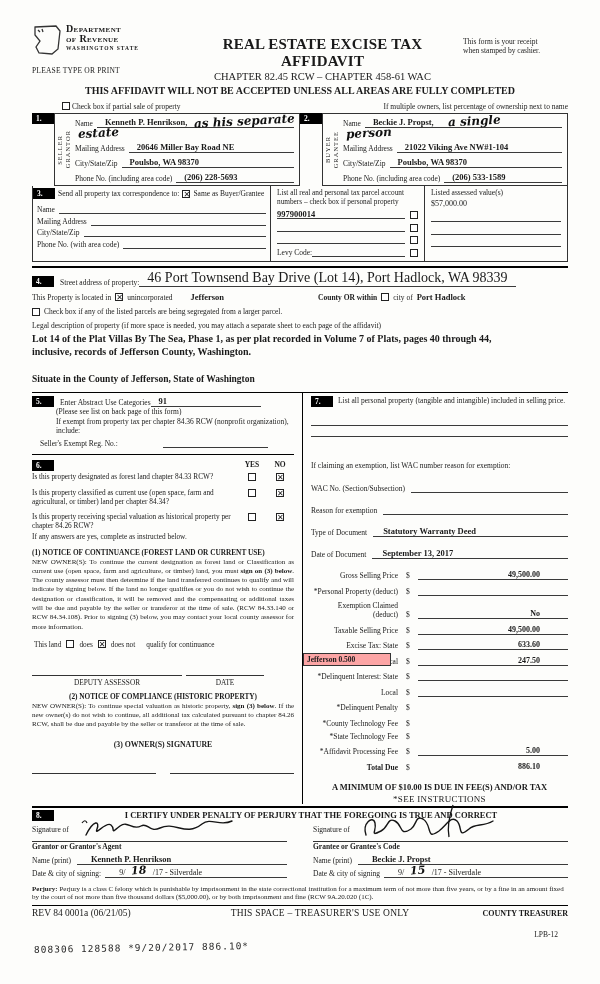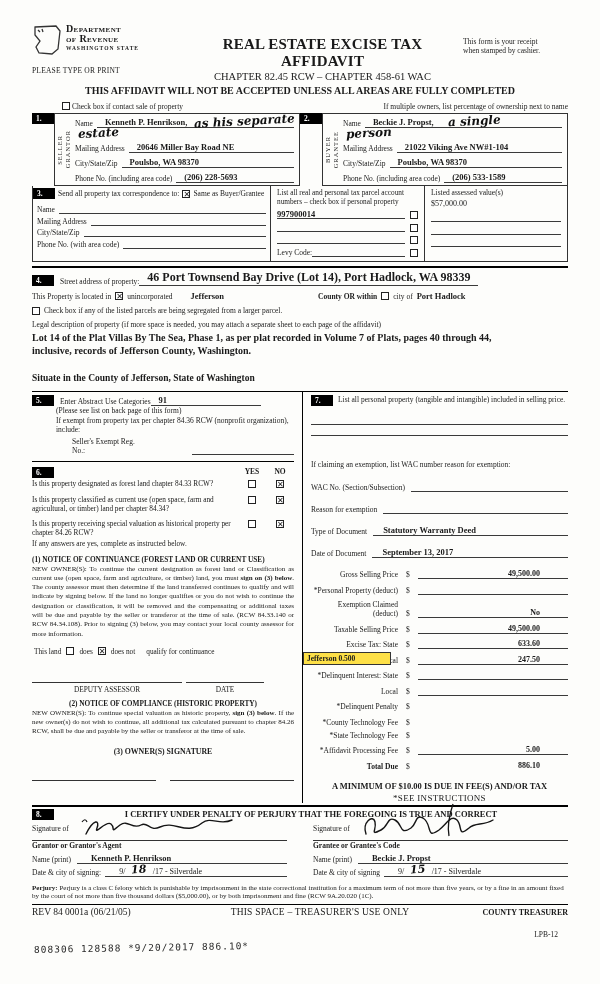--- a/index.html
+++ b/index.html
@@ -64,36 +64,36 @@
   .s3 .hrow { font-size:7.5px; display:flex; gap:3px; align-items:center; }
   .s3 .frow { margin-bottom:2.5px; }
   .pr { display:flex; align-items:flex-end; margin-bottom:2.5px; }
   .pr .ul { flex:1; font-size:8.5px; font-weight:bold; height:10px; }
   .pr .cb { margin-left:5px; }
   .av { font-size:8px; margin:2px 0 4px 0; }
   .avline { height:10px; margin-bottom:2.5px; }
   
   .s4row { display:flex; align-items:flex-end; font-size:7.5px; margin-top:2px; }
   .s4row .secno { margin-right:6px; }
-  .s4row .ul { font-size:12px; font-weight:bold; padding:0 8px; }
+  .s4row .ul { font-size:14px; font-weight:normal; padding:0 8px; }
   .locrow { display:flex; align-items:center; gap:4px; font-size:7.5px; margin-top:5px; }
   .locrow .bold9 { font-size:8.5px; font-weight:bold; }
   .segrow { display:flex; align-items:center; gap:4px; font-size:7.5px; margin-top:5px; }
   .legal-lab { font-size:7.5px; margin-top:5px; }
   .legal { font-size:10px; font-weight:bold; line-height:13px; margin-top:2px; }
   .situate { font-size:9.5px; font-weight:bold; margin-top:16px; margin-bottom:8px; }
   
   .cols { display:flex; border-top:1.2px solid #000; }
   .col-l { width:270px; flex:none; padding:3px 8px 0 0; }
   .col-r { flex:1; border-left:1px solid #000; padding:3px 0 0 8px; }
   .s5 { border-bottom:1px solid #000; padding-bottom:6px; min-height:57px; }
   .s5row { display:flex; align-items:flex-end; font-size:7.5px; }
   .s5row .ul { width:110px; font-size:8.5px; font-weight:bold; padding-left:8px; }
   .s5note { font-size:7.5px; margin-left:24px; line-height:9.5px; }
-  .s5reg { display:flex; align-items:flex-end; font-size:7.5px; margin-left:40px; margin-top:2px;gap:40px; }
+  .s5reg { display:flex; align-items:flex-end; font-size:7.5px; margin-left:8px; margin-top:2px;gap:40px; }
   .s5reg .ul { width:105px; height:10px; }
   
   .s7head { display:flex; gap:5px; font-size:7.5px; line-height:9.5px; }
   .s7line { height:11px; }
   
   .yn { display:flex; font-size:7.5px; font-weight:bold; margin:2px 0 1px 0; }
   .yn .sp { flex:1; }
   .yn .h { width:28px; text-align:center; flex:none; }
   .q { display:flex; align-items:flex-start; font-size:7.3px; line-height:9px; margin-bottom:6px; }
   .q .txt { flex:1; padding-right:4px; }
@@ -114,21 +114,21 @@
   .exrow { display:flex; align-items:flex-end; font-size:7.5px; margin-bottom:11px; }
   .exrow .lab { flex:none; margin-right:6px; }
   .exrow .ul { flex:1; font-size:8.5px; font-weight:bold; padding-left:10px; height:11px; white-space:nowrap; }
   .taxrow { display:flex; align-items:flex-end; font-size:7.5px; margin-bottom:5.5px; position:relative; }
   .taxrow .lab { flex:1; text-align:right; padding-right:8px; }
   .taxrow .dol { width:12px; flex:none; }
   .taxrow .line { width:150px; flex:none; font-size:8px; font-weight:bold; text-align:right; padding-right:28px; height:10px; }
   .taxrow .line.ul { border-bottom:1px solid #3a3a3a; }
   .jeffbox {
     position:absolute; left:-8px; top:-3px; width:88px; border:1px solid #333;
-    font-size:7.5px; font-weight:bold; padding:1px 3px; background:#fde047;
+    font-size:7.5px; font-weight:bold; padding:1px 3px; background:#fca5a5;
   }
   .minnote { text-align:center; font-size:8.5px; font-weight:bold; margin-top:10px; }
   .seeinstr { text-align:center; font-size:9px; margin-top:2px; letter-spacing:.3px; }
   
   .s8head { display:flex; align-items:center; margin-top:2px; }
   .s8head .cert { flex:1; text-align:center; font-size:8.5px; font-weight:bold; }
   .sigcols { display:flex; gap:26px; margin-top:4px; }
   .sigcol { flex:1; position:relative; }
   .sigrow { font-size:7.5px; height:16px; position:relative; }
   .sigsvg { position:absolute; left:48px; top:-14px; }
@@ -176,21 +176,21 @@
     <div class="hdr-right">
       <div>This form is your receipt</div>
       <div>when stamped by cashier.</div>
     </div>
   </div>
   <div class="warning">THIS AFFIDAVIT WILL NOT BE ACCEPTED UNLESS ALL AREAS ARE FULLY COMPLETED</div>
 
   <div class="toprow">
     <div class="left">
       <span class="cb"></span>
-      <span>Check box if contact sale of property</span>
+      <span>Check box if partial sale of property</span>
     </div>
     <div>If multiple owners, list percentage of ownership next to name</div>
   </div>
 
   <div class="parties">
 
     <div class="party">
       <span class="secno">1.</span>
       <div class="party-box">
         <div class="vwrap">

